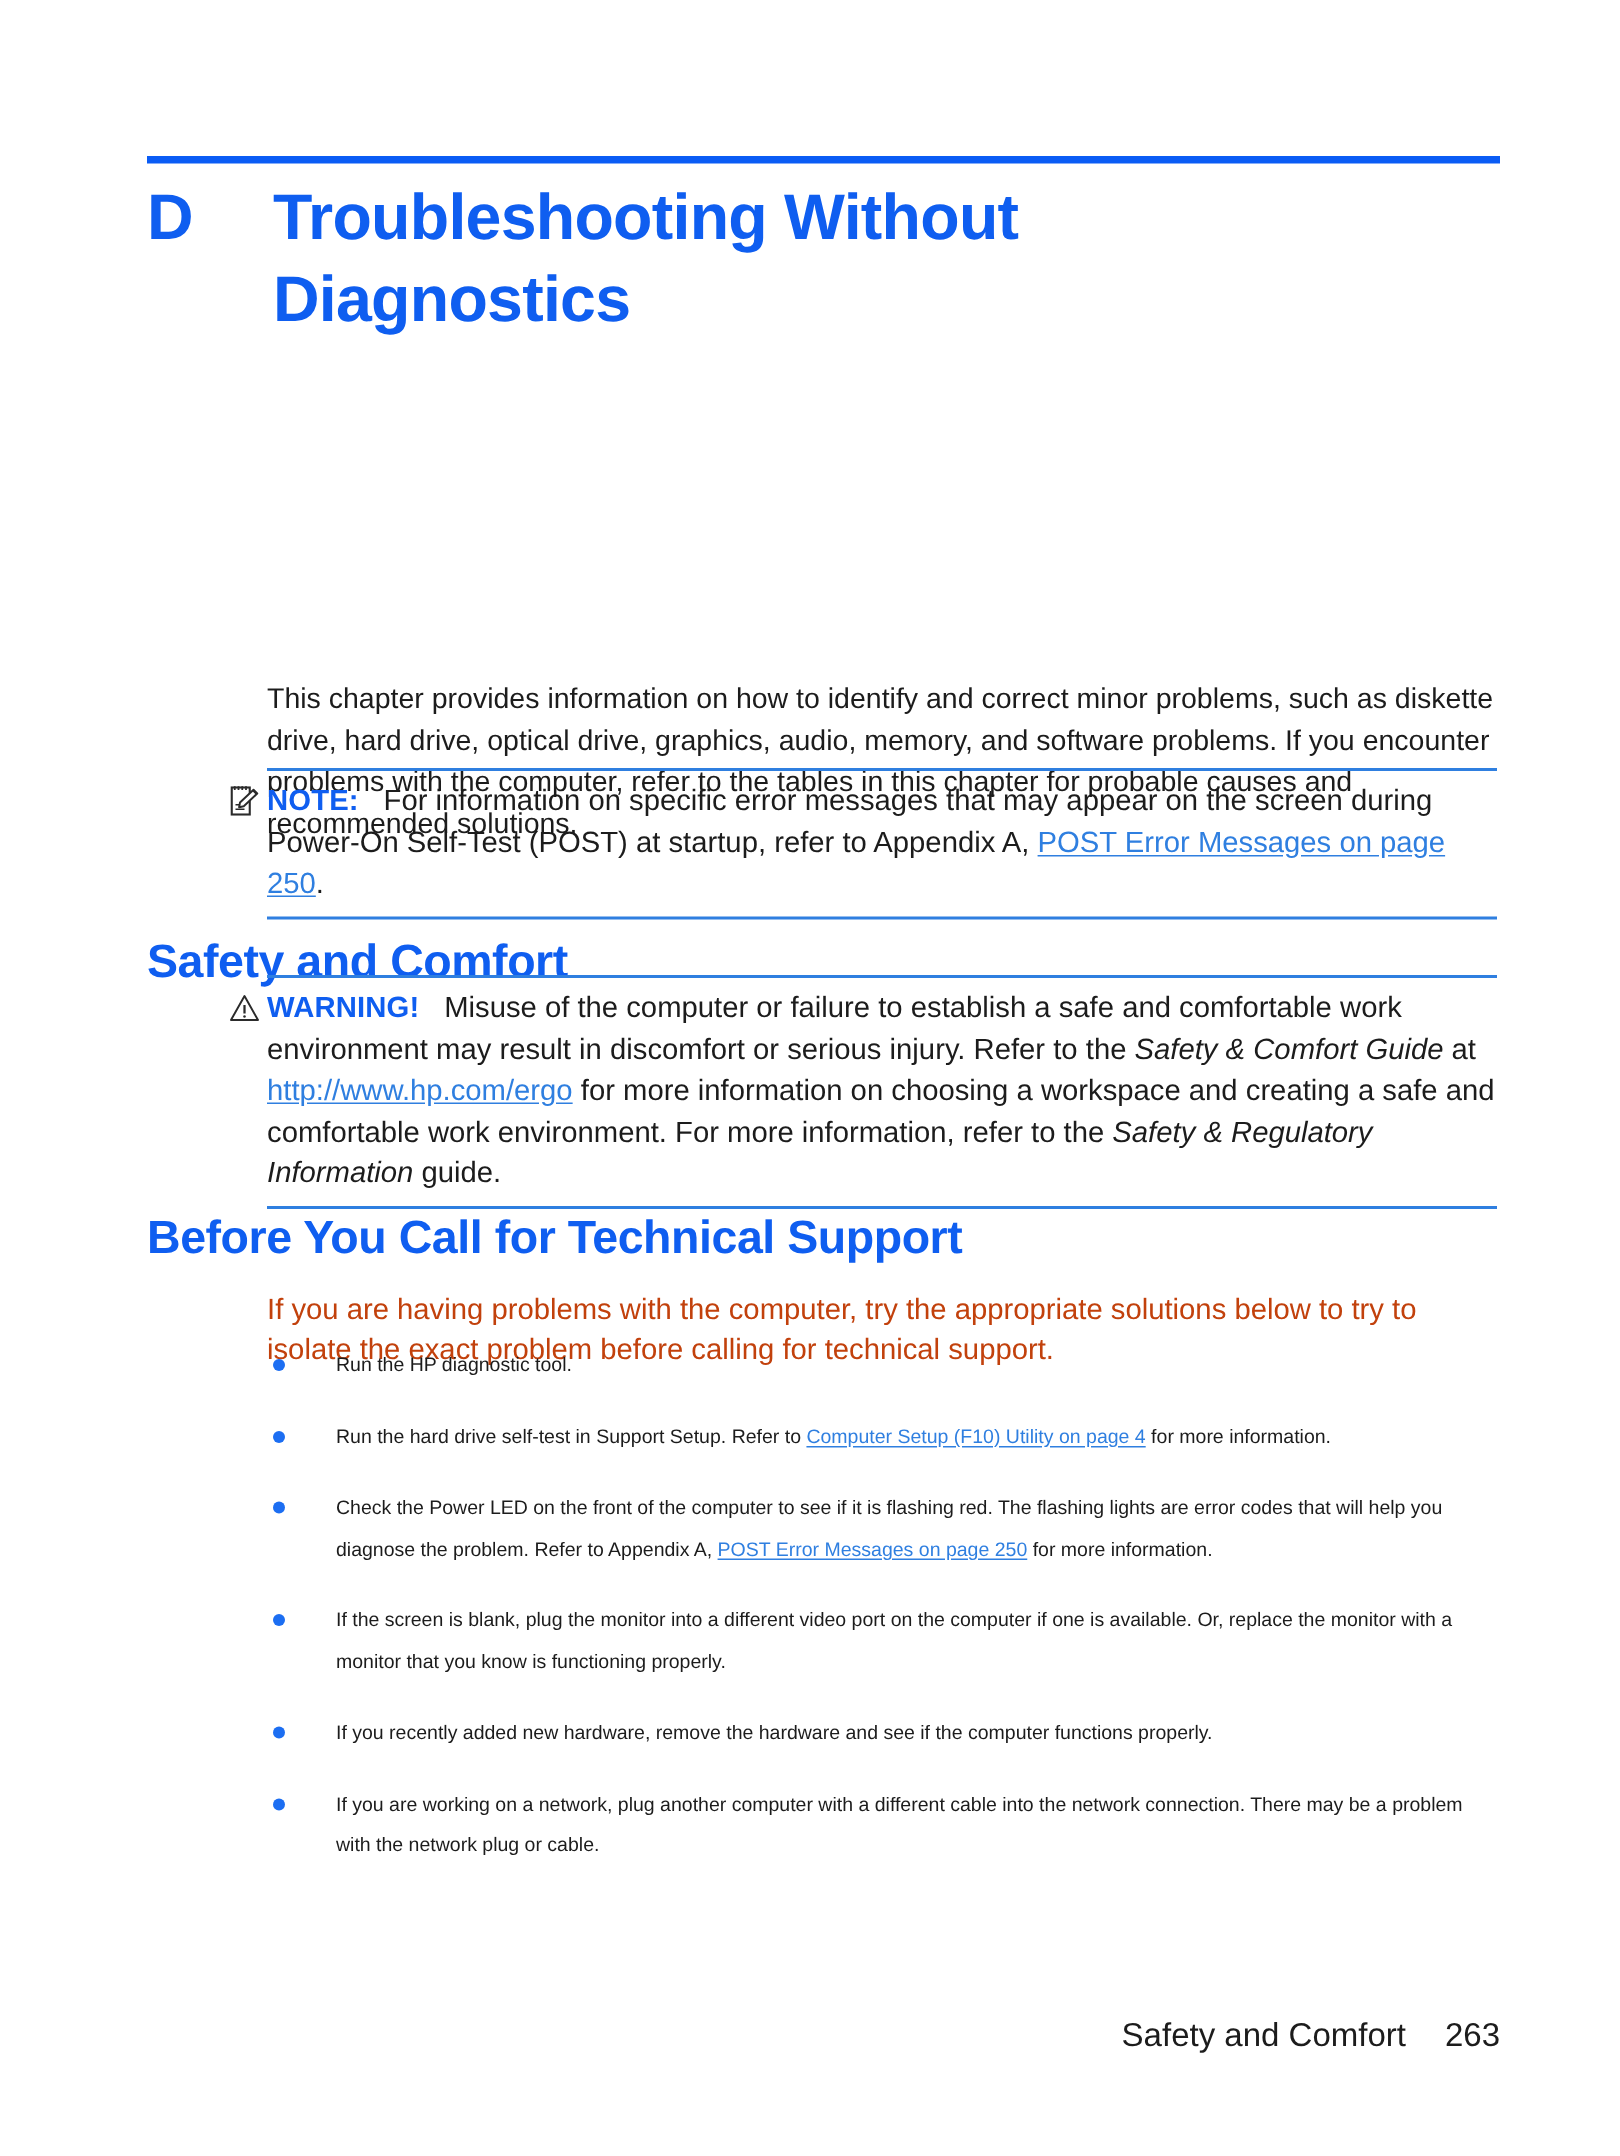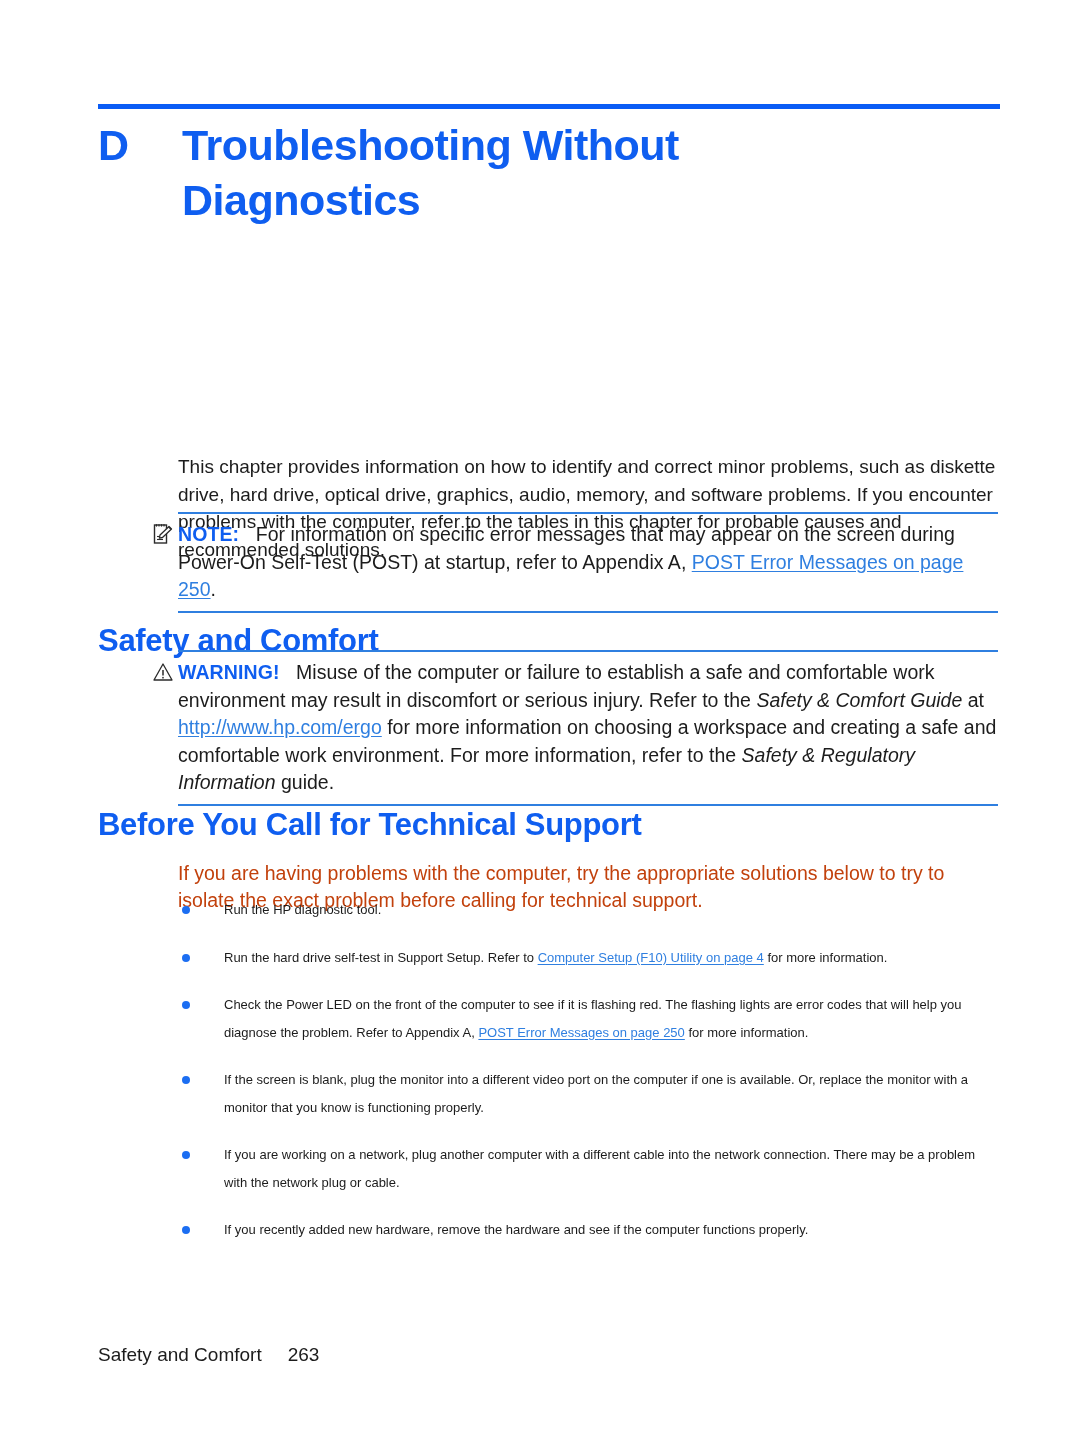--- a/index.html
+++ b/index.html
@@ -163,22 +163,22 @@
     text-underline-offset: 2px;
   }
   .ital { font-style: italic; }
 
   
   .footer {
     position: absolute;
     left: 98px;
     top: 1344px;
     width: 902px;
-    text-align: left;
-    font-size: 19px;
+    text-align: right;
+    font-size: 22px;
     color: #1c1c1c;
   }
   .footer .page-num { margin-left: 26px; }
 </style>
 </head>
 <body>
 
 <div class="page">
 
   <div class="chapter-rule"></div>
@@ -230,21 +230,21 @@
 
   <h2 class="section-heading" id="heading-before">Before You Call for Technical Support</h2>
 
   <p class="lead-para">If you are having problems with the computer, try the appropriate solutions below to try to isolate the exact problem before calling for technical support.</p>
 
   <ul class="bullet-list">
     <li><span class="dot"></span><span>Run the HP diagnostic tool.</span><span></span></li>
     <li><span class="dot"></span><span>Run the hard drive self-test in Support Setup. Refer to </span><a class="link" href="#">Computer Setup (F10) Utility on page 4</a><span> for more information.</span></li>
     <li><span class="dot"></span><span>Check the Power LED on the front of the computer to see if it is flashing red. The flashing lights are error codes that will help you diagnose the problem. Refer to Appendix A, </span><a class="link" href="#">POST Error Messages on page 250</a><span> for more information.</span></li>
     <li><span class="dot"></span><span>If the screen is blank, plug the monitor into a different video port on the computer if one is available. Or, replace the monitor with a monitor that you know is functioning properly.</span><span></span></li>
+    <li><span class="dot"></span><span>If you recently added new hardware, remove the hardware and see if the computer functions properly.</span><span></span></li>
     <li><span class="dot"></span><span>If you are working on a network, plug another computer with a different cable into the network connection. There may be a problem with the network plug or cable.</span><span></span></li>
-    <li><span class="dot"></span><span>If you recently added new hardware, remove the hardware and see if the computer functions properly.</span><span></span></li>
   </ul>
 
   <div class="footer">
     <span>Safety and Comfort</span><span class="page-num">263</span>
   </div>
 
 </div>
 
 </body></html>

